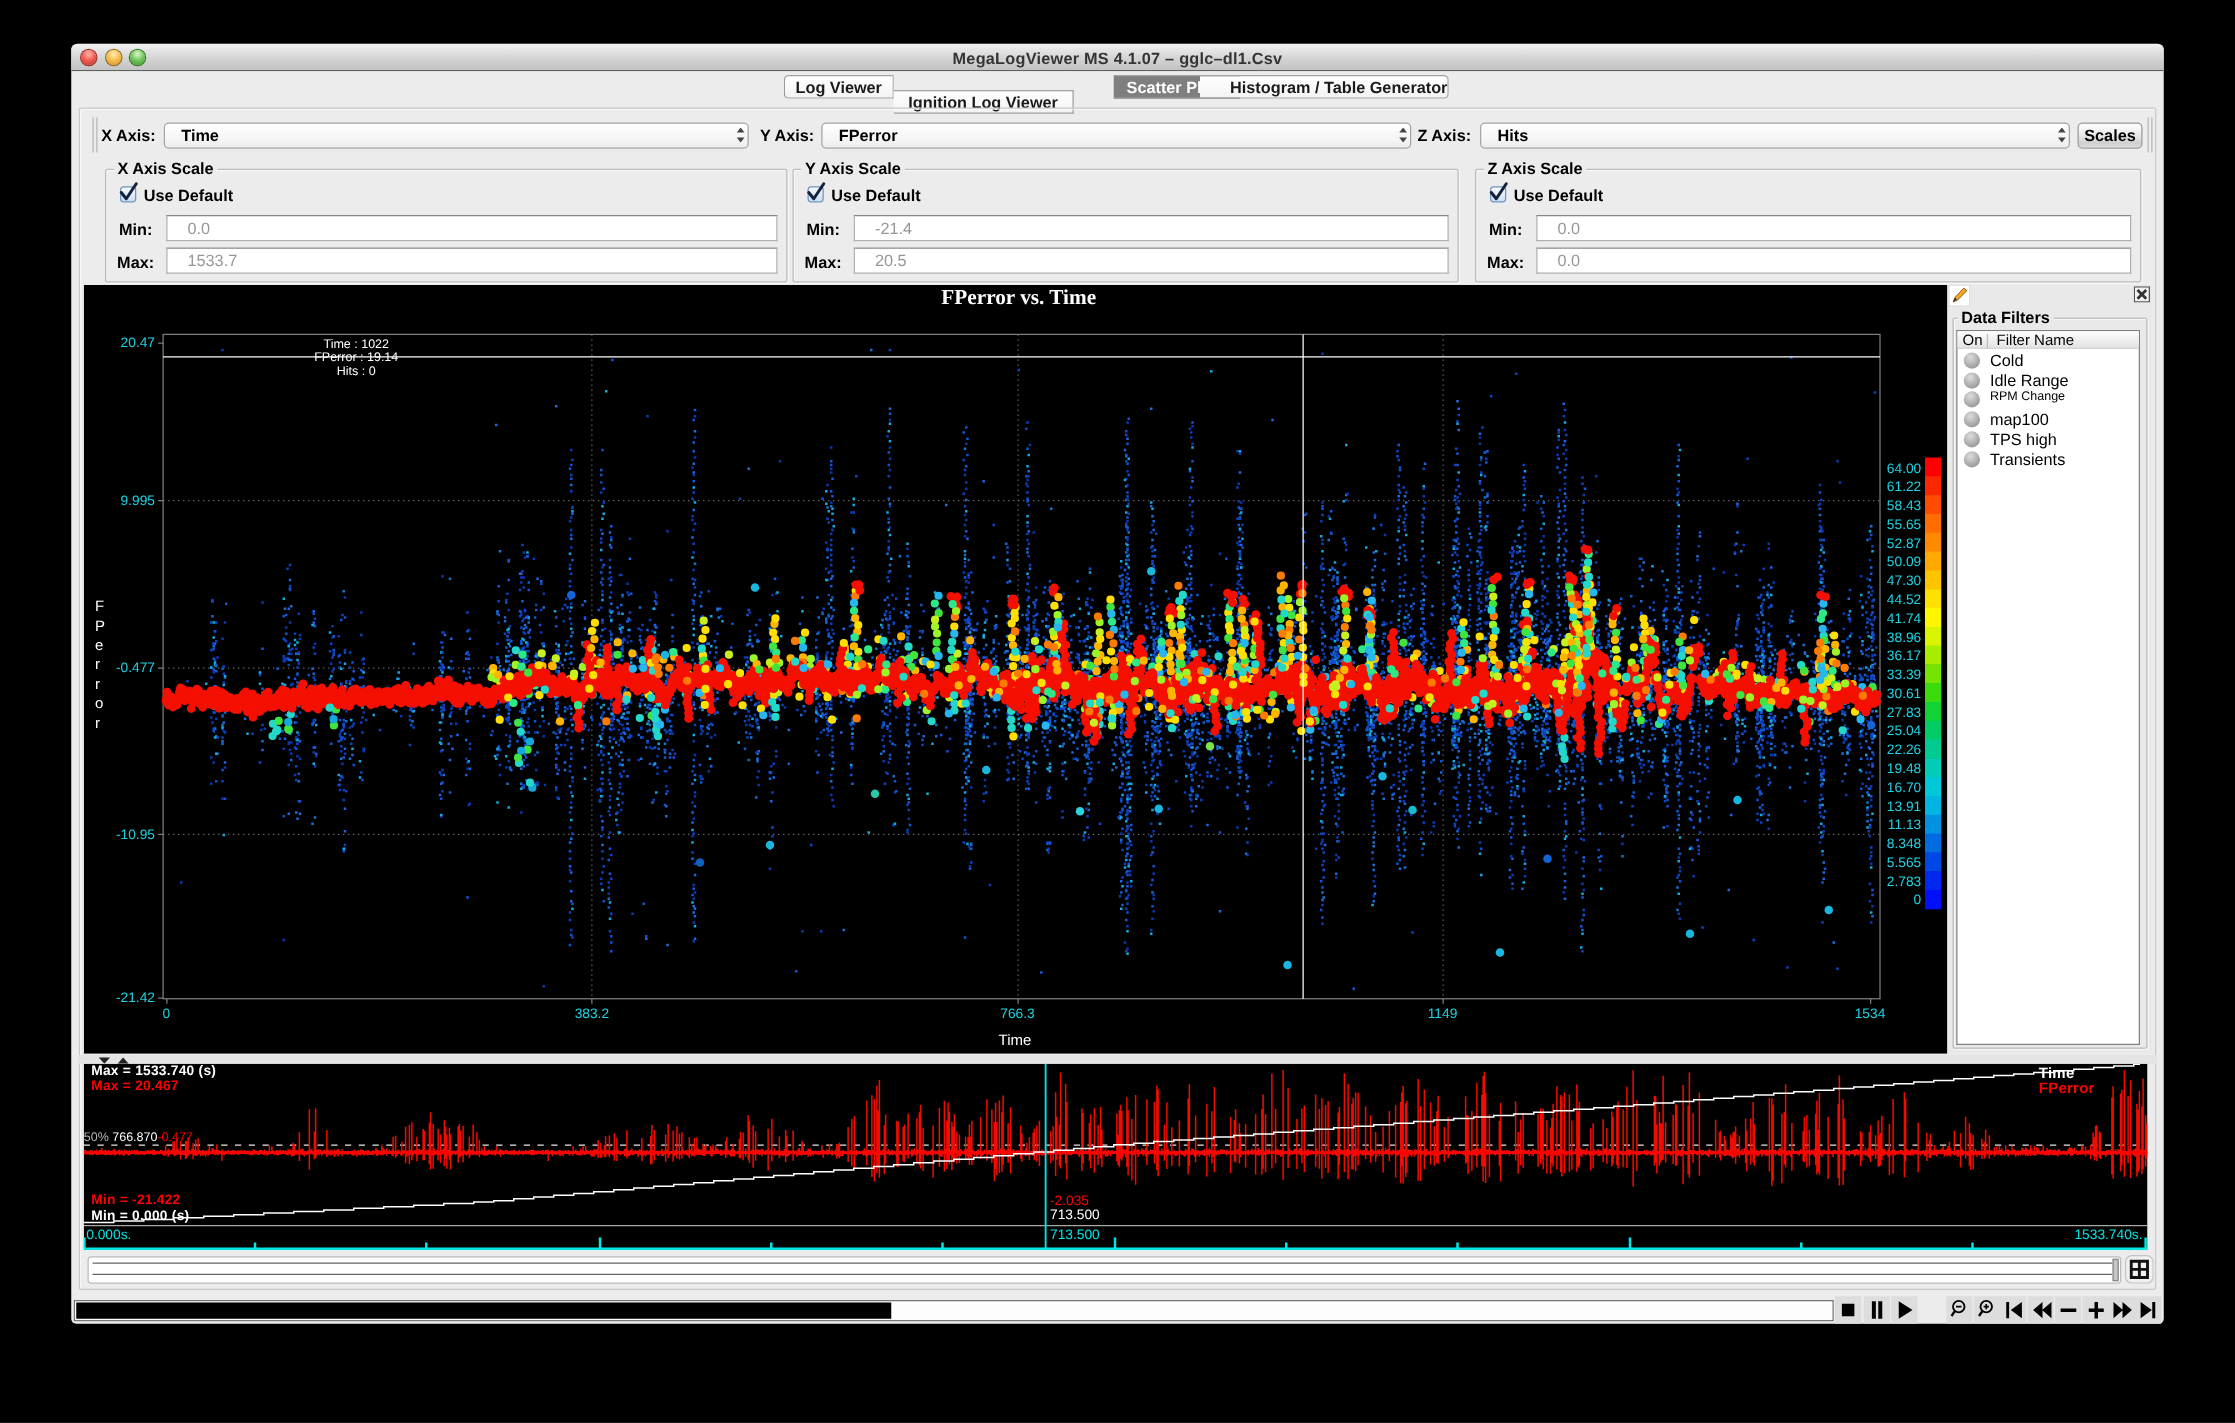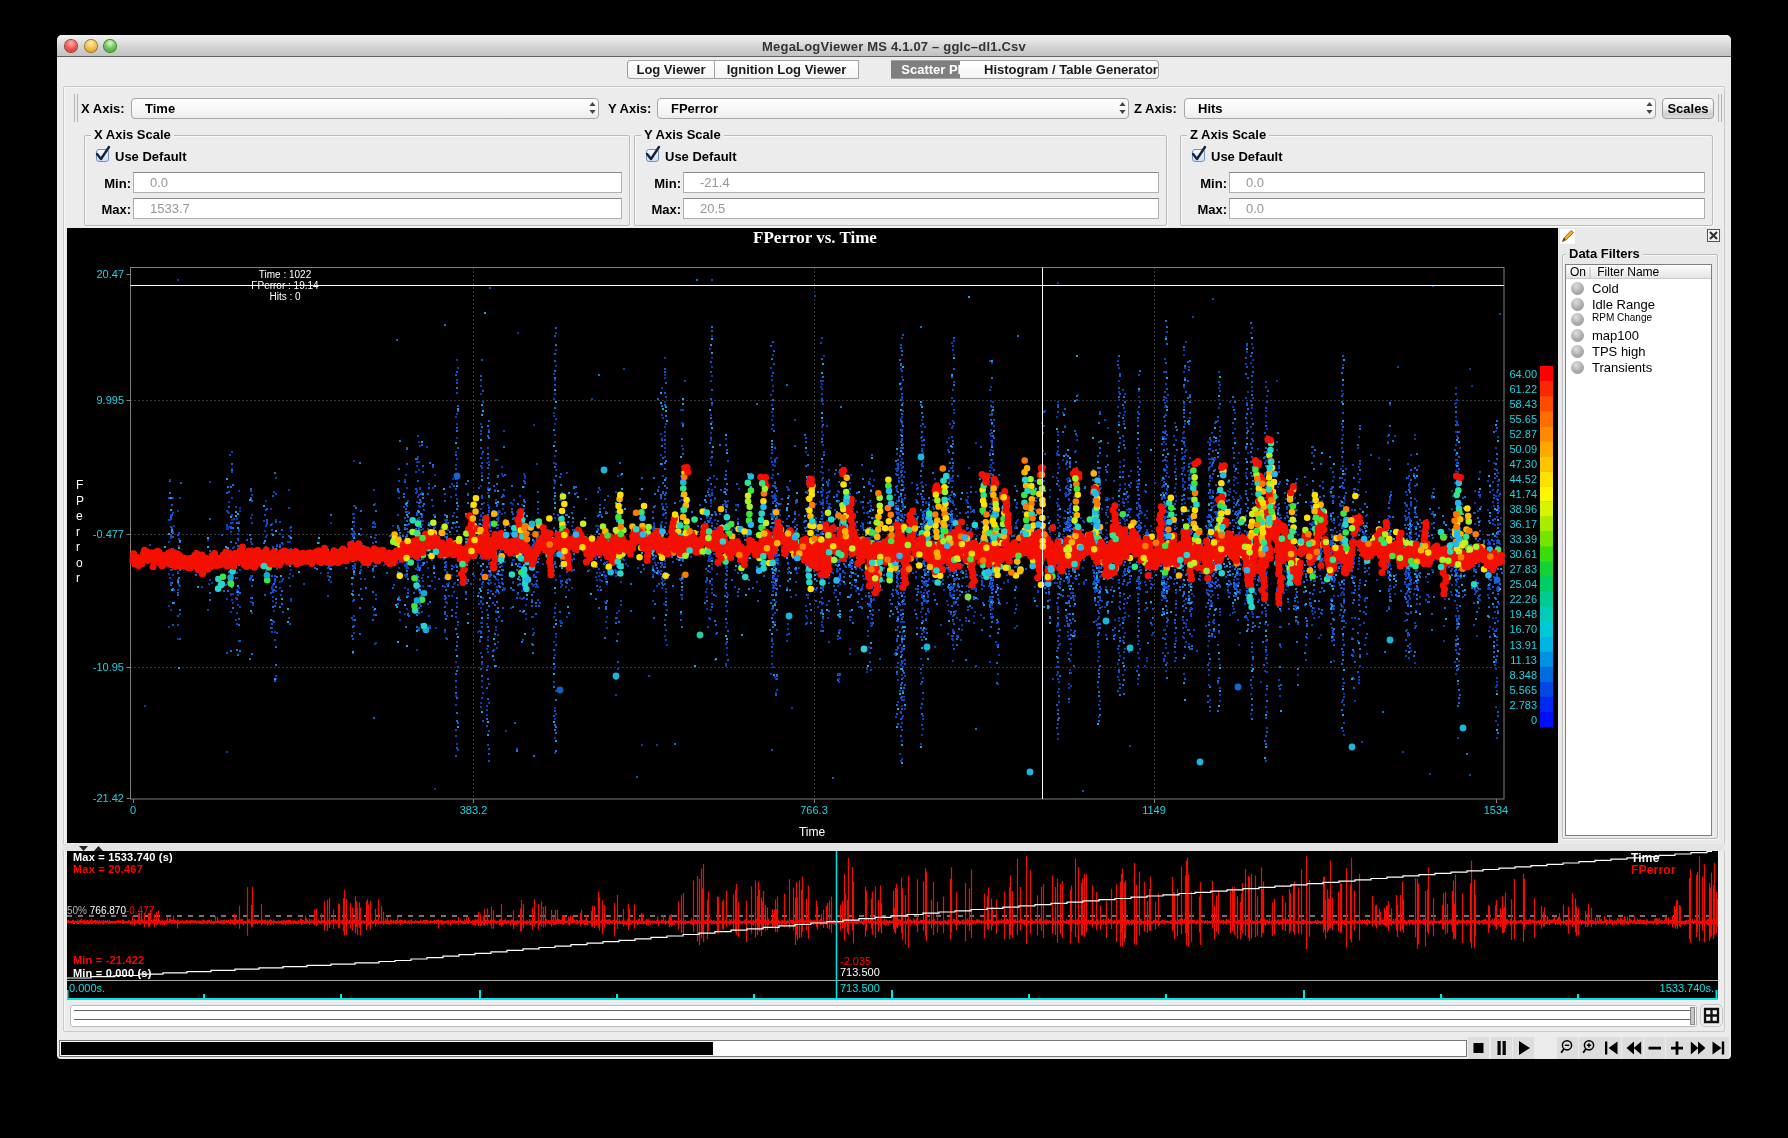--- a/index.html
+++ b/index.html
@@ -15,36 +15,36 @@
  font-size:13px;font-weight:700;color:#1a1a1a;text-align:center;line-height:18px}
 .lbl{font-size:13px;color:#000;font-weight:700}
 .sel{height:21px;background:linear-gradient(#fff,#f4f4f4 70%,#ececec);border:1px solid #a6a6a6;border-radius:4px;
  font-size:13px;color:#000;line-height:19px;padding-left:13px;font-weight:700}
 .stp{width:7px;height:12px}
 .gbox{border:1px solid #bbb;border-radius:2px;box-shadow:inset 1px 1px 0 rgba(255,255,255,.65),1px 1px 0 rgba(255,255,255,.65)}
 .glab{font-size:13px;color:#000;background:#ececec;padding:0 3px;line-height:13px;font-weight:700}
 .cb{width:13px;height:13px;border:1px solid #6f93bd;border-radius:3px;background:linear-gradient(#f5faff,#cadef5)}
 .fld{background:#fff;border:1px solid #b0b0b0;border-top-color:#888;height:21px;font-size:13px;color:#979797;
  line-height:19px;padding-left:16px}
-.flab{font-size:13px;color:#000;text-align:right;font-weight:700}
+.flab{font-size:13px;color:#000;text-align:center;font-weight:700}
 .btn{background:linear-gradient(#fefefe,#ececec 45%,#cfcfcf 82%,#dedede);border:1px solid #9b9b9b;border-radius:4px;
  font-size:13px;color:#000;text-align:center;font-weight:700}
 .w{color:#fff}.red{color:#f00}
 .ovl{font-size:11px;font-weight:700;letter-spacing:.2px}
 .tbtn{background:#ddd;top:1037px;height:22px;width:21px}
 </style></head><body>
 <div id="root">
 <div id="win" class="ab"></div>
 <div id="tbar" class="ab" style="left:57px;top:35px"></div>
 <div class="ab light" style="left:65px;background:radial-gradient(circle at 50% 28%,#ffa49b 0 10%,#ec5b51 50%,#c93c32 90%);box-shadow:0 0 0 1px #9e322b"></div>
 <div class="ab light" style="left:85px;background:radial-gradient(circle at 50% 28%,#ffe3a2 0 10%,#f5bd4b 50%,#d8992f 90%);box-shadow:0 0 0 1px #96701f"></div>
 <div class="ab light" style="left:104px;background:radial-gradient(circle at 50% 28%,#c9eeb6 0 10%,#6dc457 50%,#4a9e35 90%);box-shadow:0 0 0 1px #3a7d22"></div>
 <div id="ttext" class="ab" style="left:57px">MegaLogViewer MS 4.1.07 – gglc–dl1.Csv</div>
 <div class="ab tab" style="left:627px;width:88px;border-left:1px solid #999;border-radius:4px 0 0 4px;">Log Viewer</div>
-<div class="ab tab" style="left:715px;width:144px;">Ignition Log Viewer</div>
+<div class="ab tab" style="left:715px;width:144px;margin-top:12px;">Ignition Log Viewer</div>
 <div class="ab tab" style="left:859px;width:101px;background:#7f7f7f;color:#fff;margin-left:32px;">Scatter Plots</div>
 <div class="ab tab" style="left:960px;width:199px;border-radius:0 4px 4px 0;padding-left:24px;">Histogram / Table Generator</div>
 <div class="ab" style="left:63px;top:86px;width:1662px;height:946px;border:1px solid #c9c9c9;border-radius:2px;box-shadow:inset 1px 1px 0 rgba(255,255,255,.6)"></div>
 <div class="ab" style="left:74px;top:94px;width:1px;height:28px;background:#b5b5b5"></div>
     <div class="ab" style="left:77px;top:94px;width:1px;height:28px;background:#b5b5b5"></div>
     <div class="ab" style="left:1718px;top:94px;width:1px;height:28px;background:#b5b5b5"></div>
     <div class="ab" style="left:1721px;top:94px;width:1px;height:28px;background:#b5b5b5"></div>
     <div class="ab lbl" style="left:81px;top:101px">X Axis:</div>
     <div class="ab sel" style="left:131px;top:98px;width:468px">Time</div>
     <div class="ab lbl" style="left:608px;top:101px">Y Axis:</div>

